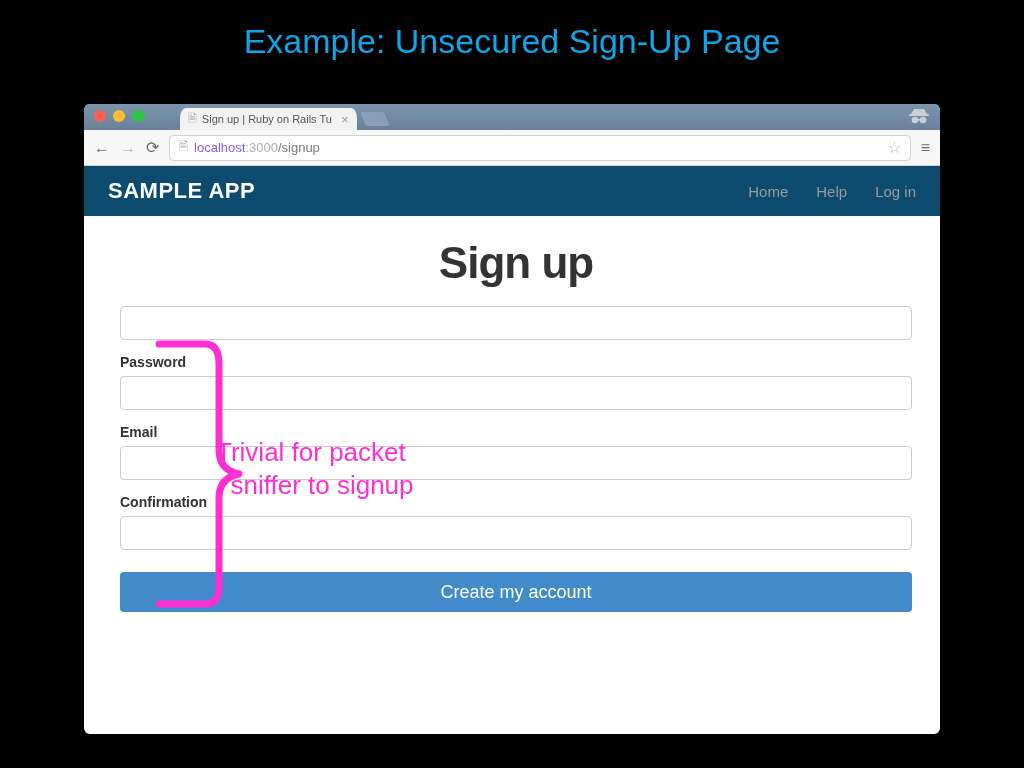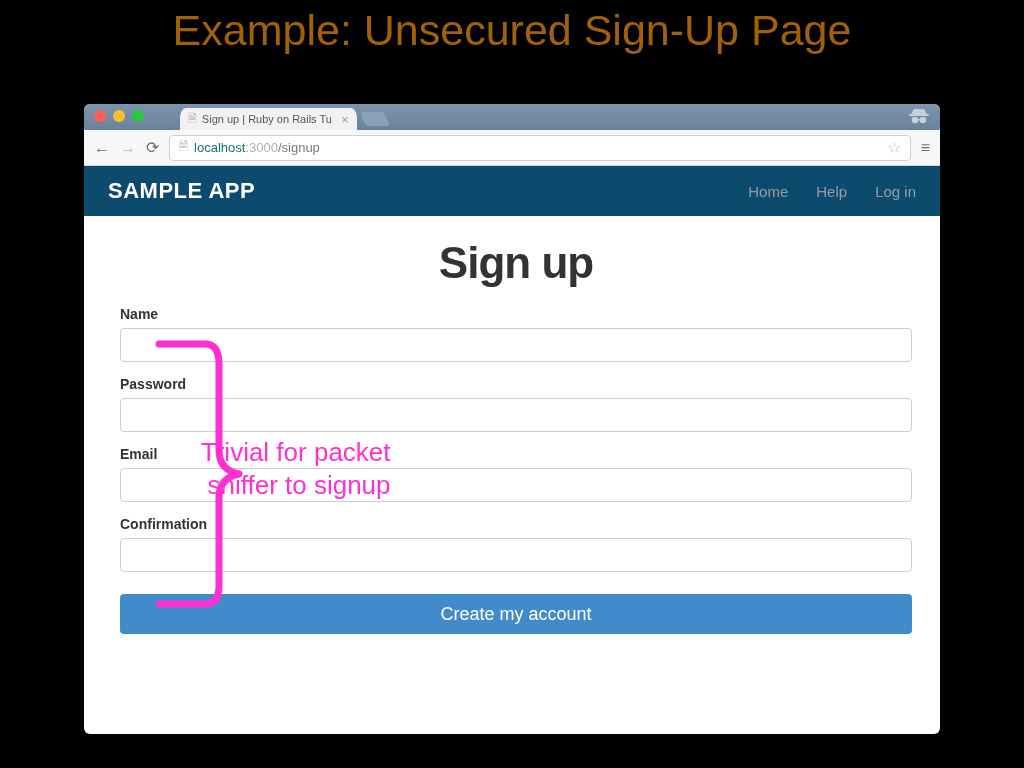--- a/index.html
+++ b/index.html
@@ -1,18 +1,18 @@
 <!DOCTYPE html>
 <html><head>
 <meta charset="utf-8">
 <style>
   * { margin: 0; padding: 0; box-sizing: border-box; }
   html, body { width: 1024px; height: 768px; background: #000; font-family: "Helvetica Neue", Arial, sans-serif; overflow: hidden; }
 
-  .slide-title { color: #a16207; font-size: 43px; font-weight: 400; text-align: center; padding-top: 6px; }
+  .slide-title { color: #0ea5e9; font-size: 34px; font-weight: 400; text-align: center; padding-top: 22px; }
 
   .browser {
     position: absolute;
     left: 84px; top: 104px; width: 856px; height: 630px;
     border-radius: 6px; overflow: hidden;
     box-shadow: 0 2px 10px rgba(0,0,0,.5);
     background: #fff;
   }
 
   
@@ -60,21 +60,21 @@
     border-bottom: 1px solid #d5d5d5;
   }
   .navbtn { color: #6f6f6f; font-size: 16px; cursor: pointer; }
   .navbtn.disabled { color: #b8b8b8; }
   .omnibox {
     flex: 1; height: 26px; background: #fff; border: 1px solid #d0d0d0;
     border-radius: 4px; display: flex; align-items: center; padding: 0 8px;
     font-size: 13px; color: #7a7a7a; gap: 6px;
   }
   .omnibox .lockish { color: #aaa; font-size: 12px; }
-  .omnibox .url .host { color:#0f766e; }
+  .omnibox .url .host { color:#8b5cf6; }
   .omnibox .url .port { color:#b0b0b0; }
   .omnibox .url .path { color:#7a7a7a; }
   .star { margin-left: auto; color: #bdbdbd; font-size: 16px; }
   .menu-icon { color: #6f6f6f; font-size: 16px; }
 
   
   .page { background: #fff; }
   .appbar {
     height: 50px; background: #0c4a6e; color: #fff;
     display: flex; align-items: center; padding: 0 24px;
@@ -95,24 +95,23 @@
     padding: 0 10px; font-size: 14px; background: #fff;
   }
   .submit {
     width: 100%; height: 40px; border: none; border-radius: 4px;
     background: #428bca; color: #fff; font-size: 18px; font-weight: 500;
     margin-top: 8px; cursor:pointer;
   }
 
   
   .annot {
-    position: absolute; left: 193px; top: 436px; color: #ff2fd2;
+    position: absolute; left: 216px; top: 436px; color: #ff2fd2;
     font-size: 26px; line-height: 1.25; font-weight: 400;
     pointer-events: none;
-    text-align: right;
   }
   .brace {
     position: absolute; left: 135px; top: 340px; pointer-events: none;
   }
 </style>
 </head>
 <body>
 
 <div class="slide-title">Example: Unsecured Sign-Up Page</div>
 
@@ -162,21 +161,20 @@
         <a>Home</a>
         <a>Help</a>
         <a>Log in</a>
       </div>
     </div>
 
     <div class="page-body">
       <div class="signup-h">Sign up</div>
 
       <div class="field">
-        <label>Name</label>
         <input type="text" style="">
       </div>
       <div class="field">
         <label>Password</label>
         <input type="password" style="">
       </div>
       <div class="field">
         <label>Email</label>
         <input type="text" style="">
       </div>

